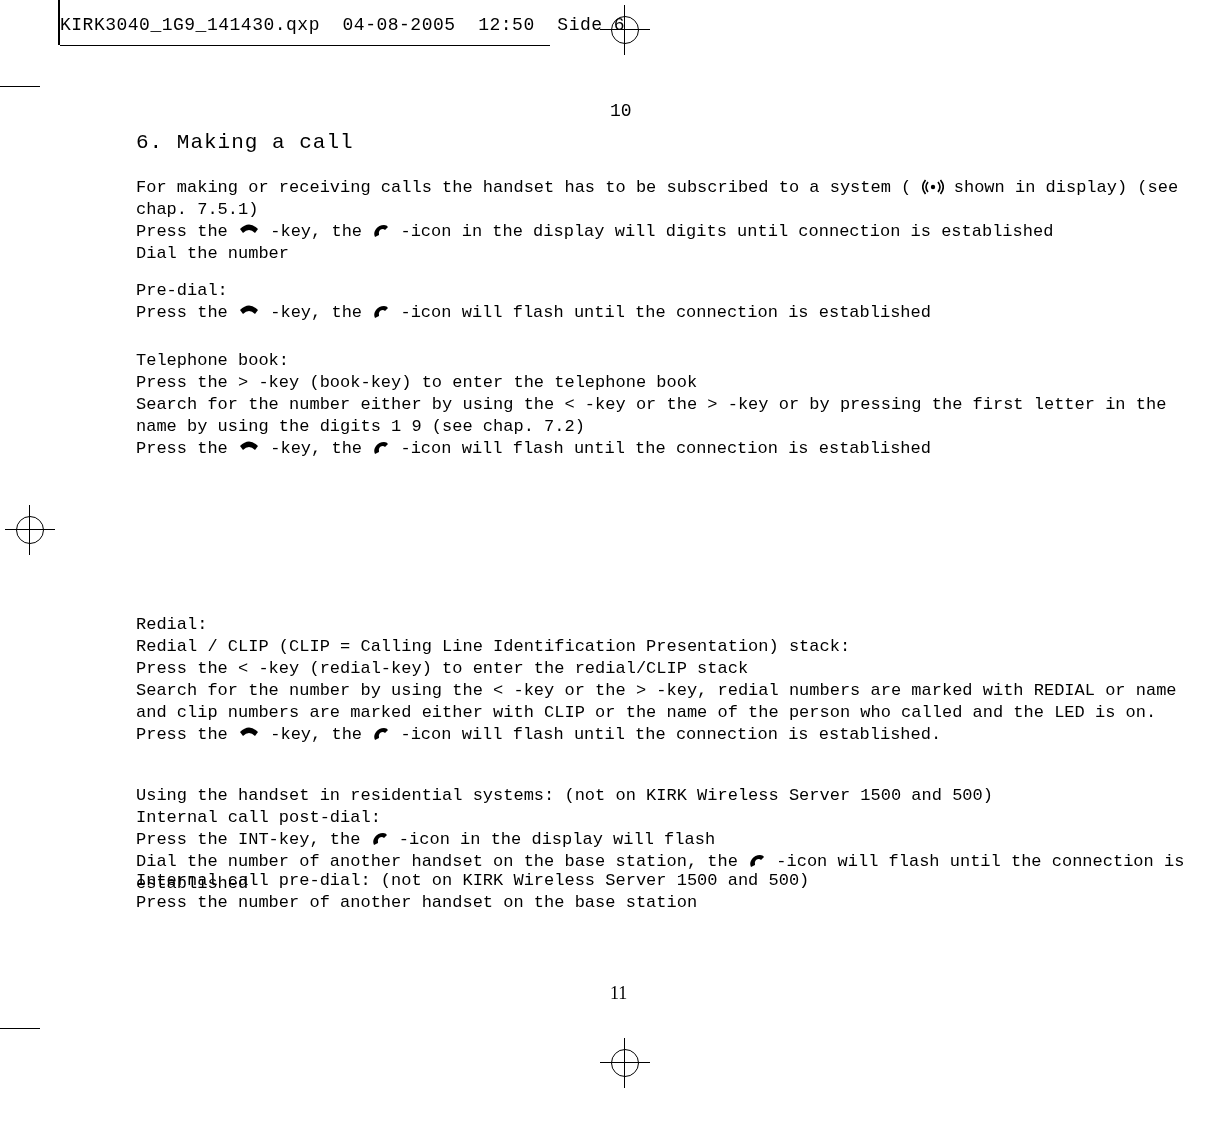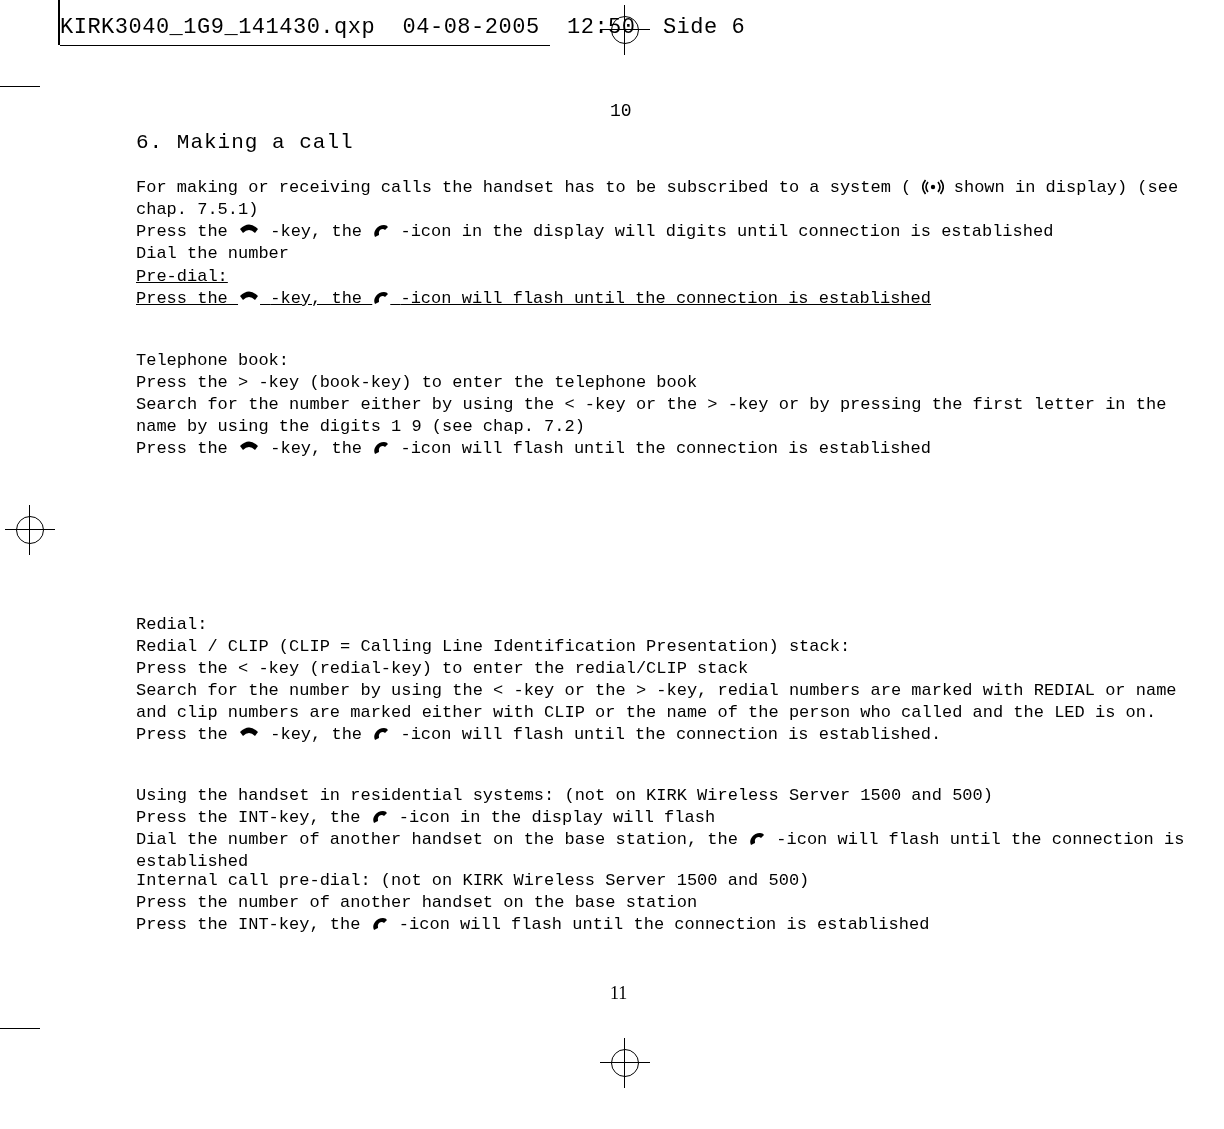--- a/index.html
+++ b/index.html
@@ -10,21 +10,21 @@
     color: #000;
     width: 1224px;
     height: 1129px;
     position: relative;
     overflow: hidden;
   }
   .header-line {
     position: absolute;
     top: 15px;
     left: 60px;
-    font-size: 22px;
+    font-size: 18px;
     letter-spacing: 0.5px;
   }
   .top-border {
     position: absolute;
     top: 0;
     left: 58px;
     width: 2px;
     height: 45px;
     background: #000;
   }
@@ -112,21 +112,21 @@
     letter-spacing: 1px;
   }
   .content {
     position: absolute;
     left: 136px;
     width: 1070px;
     font-size: 17px;
     line-height: 1.3;
   }
   .c1 { top: 177px; }
-  .c2 { top: 266px; text-decoration: underline; }
+  .c2 { top: 280px; }
   .c3 { top: 350px; }
   .c4 { top: 614px; }
   .c5 { top: 779px; margin-top: 6px; }
   .c6 { top: 870px; }
   .left-tick2 {
     position: absolute;
     top: 1028px;
     left: 0;
     width: 40px;
     height: 1px;
@@ -264,41 +264,35 @@
     <span> -key, the </span>
     <span class="icon-svg2"><svg viewBox="0 0 18 16">
           <use href="#hook-up"></use>
         </svg></span>
     <span> -icon will flash until the connection is established.</span>
   </p>
 </div>
 
 <div class="content c5">
   <p>Using the handset in residential systems: (not on KIRK Wireless Server 1500 and 500)</p>
+  <p>Internal call post-dial:</p>
   <p>
     <span>Press the INT-key, the </span>
     <span class="icon-svg2"><svg viewBox="0 0 18 16">
           <use href="#hook-up"></use>
         </svg></span>
     <span> -icon in the display will flash</span>
   </p>
   <p>
     <span>Dial the number of another handset on the base station, the </span>
     <span class="icon-svg2"><svg viewBox="0 0 18 16">
           <use href="#hook-up"></use>
         </svg></span>
     <span> -icon will flash until the connection is established</span>
   </p>
 </div>
 
 <div class="content c6">
   <p>Internal call pre-dial: (not on KIRK Wireless Server 1500 and 500)</p>
   <p>Press the number of another handset on the base station</p>
-  <p>
-    <span>Press the INT-key, the </span>
-    <span class="icon-svg2"><svg viewBox="0 0 18 16">
-          <use href="#hook-up"></use>
-        </svg></span>
-    <span> -icon will flash until the connection is established</span>
-  </p>
 </div>
 
 <div class="page-num-bottom">11</div>
 
 </body></html>

